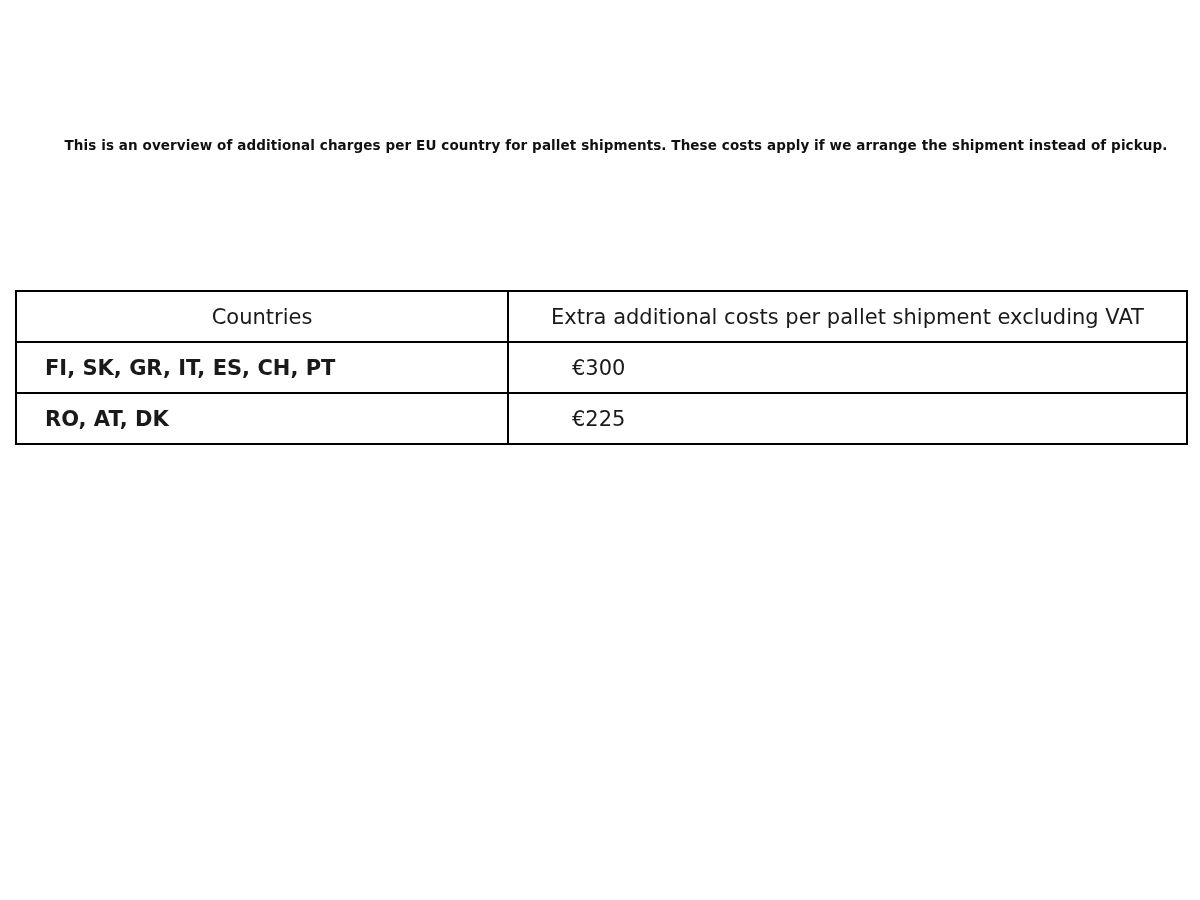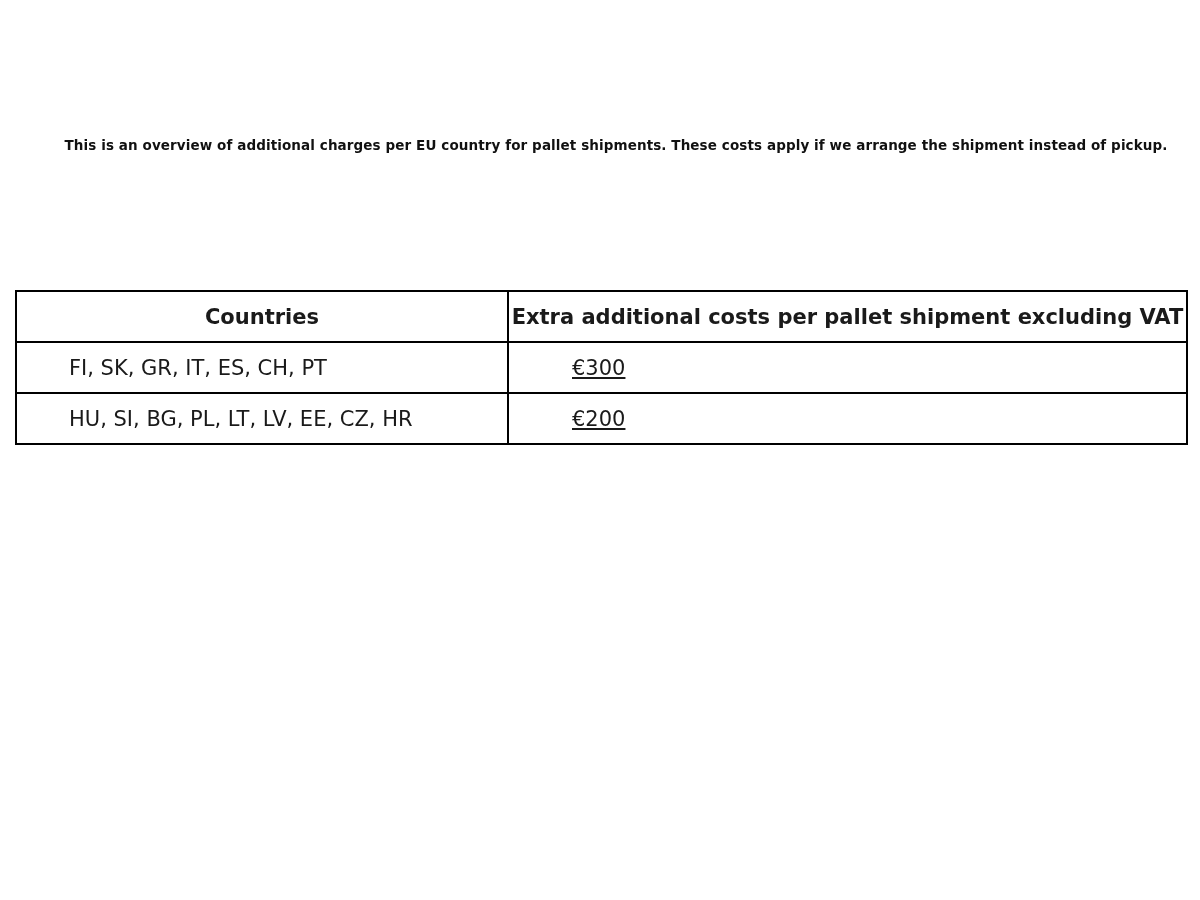--- a/index.html
+++ b/index.html
@@ -43,30 +43,29 @@
     font-size: 21px;
     font-weight: normal;
     color: #1a1a1a;
     vertical-align: middle;
     white-space: nowrap;
     overflow: hidden;
     padding: 0;
   }
   table.charges th {
     text-align: center;
-    font-weight: bold;
   }
   table.charges td.cell-countries {
     text-align: left;
-    padding-left: 52px;
+    padding-left: 28px;
+    font-weight: bold;
   }
   table.charges td.cell-cost {
     text-align: left;
     padding-left: 63px;
-    text-decoration: underline;
   }
 </style>
 </head>
 <body>
 
 <p class="intro">This is an overview of additional charges per EU country for pallet shipments. These costs apply if we arrange the shipment instead of pickup.</p>
 
 <table class="charges">
   <colgroup>
     <col class="col-countries">
@@ -77,17 +76,17 @@
       <th>Countries</th>
       <th>Extra additional costs per pallet shipment excluding VAT</th>
     </tr>
   </thead>
   <tbody>
     <tr>
       <td class="cell-countries">FI, SK, GR, IT, ES, CH, PT</td>
       <td class="cell-cost">€300</td>
     </tr>
     <tr>
-      <td class="cell-countries">HU, SI, BG, PL, LT, LV, EE, CZ, HR</td>
-      <td class="cell-cost">€200</td>
+      <td class="cell-countries">RO, AT, DK</td>
+      <td class="cell-cost">€225</td>
     </tr>
   </tbody>
 </table>
 
 </body></html>

